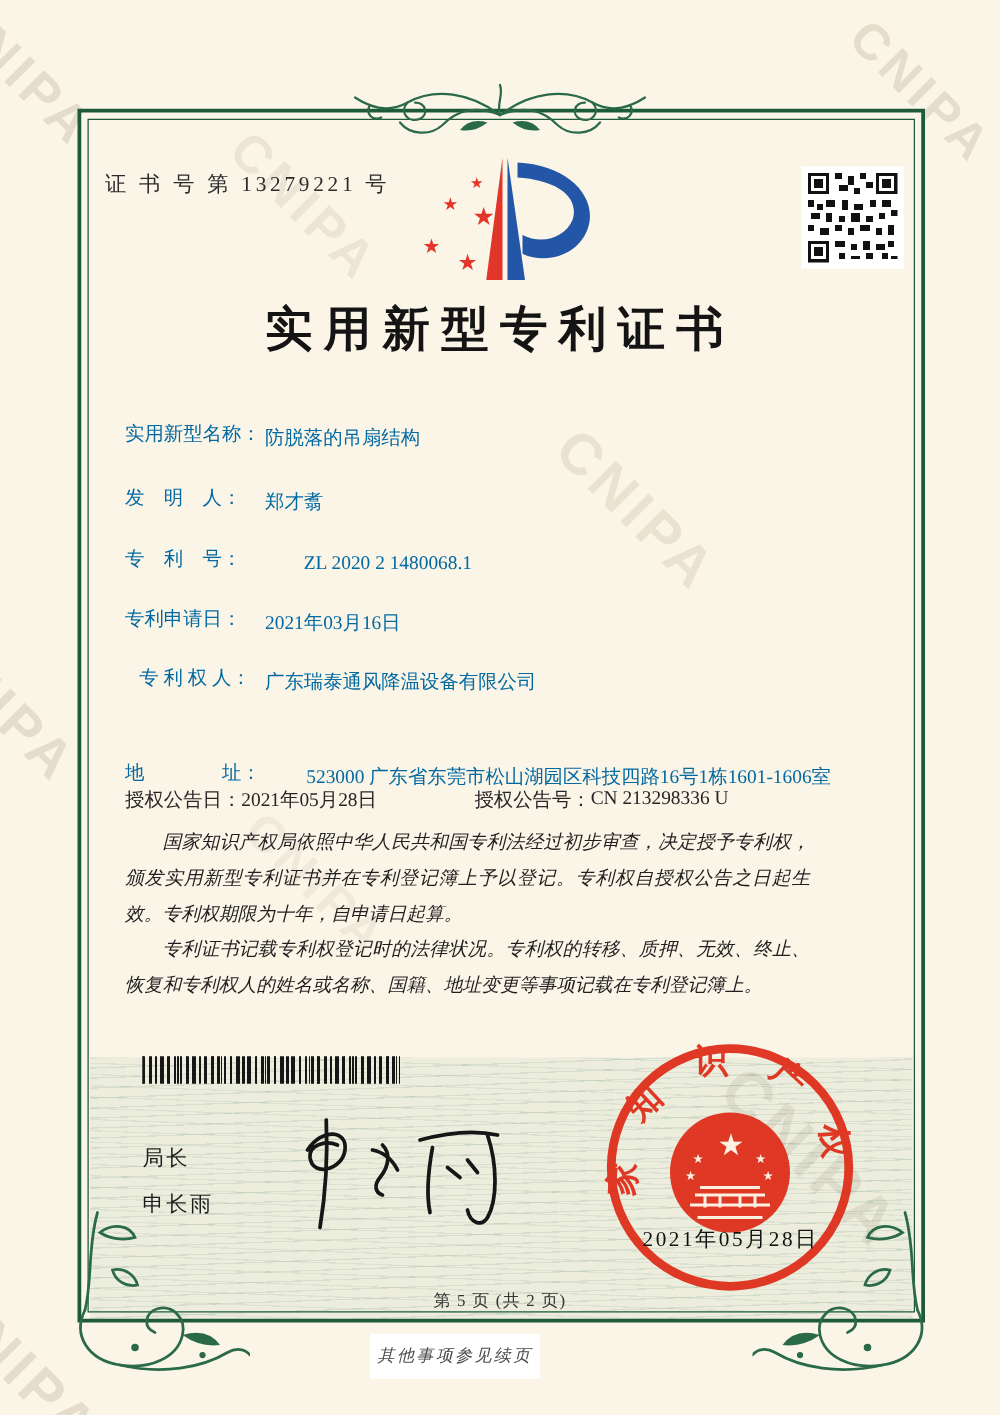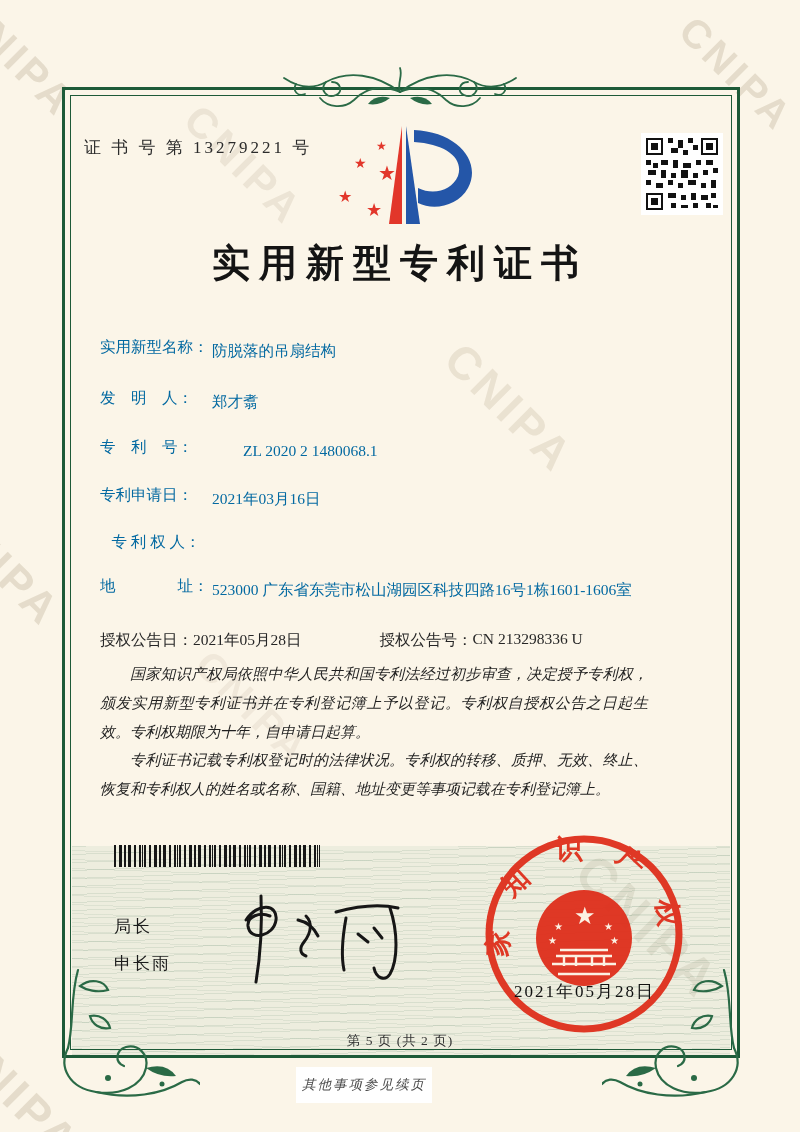--- a/index.html
+++ b/index.html
@@ -226,22 +226,23 @@
   <div class="field-row" style="top:437px;gap:31px;">
     <span class="field-label">专　利　号：</span>
     <span class="field-value">ZL 2020 2 1480068.1</span>
   </div>
   <div class="field-row" style="top:485px;">
     <span class="field-label">专利申请日：</span>
     <span class="field-value">2021年03月16日</span>
   </div>
   <div class="field-row" style="top:532px;text-align:center;">
     <span class="field-label">专 利 权 人：</span>
-  </div>
-  <div class="field-row" style="top:576px;">
+    <span class="field-value">广东瑞泰通风降温设备有限公司</span>
+  </div>
+  <div class="field-row" style="top:608px;gap:33px;">
     <span class="field-label">地　　　　址：</span>
     <span class="field-value">523000 广东省东莞市松山湖园区科技四路16号1栋1601-1606室</span>
   </div>
 
   <div class="grant-row">
     <span>授权公告日：</span>
     <span>2021年05月28日</span>
     <span class="pair2">授权公告号：</span>
     <span>CN 213298336 U</span>
   </div>

